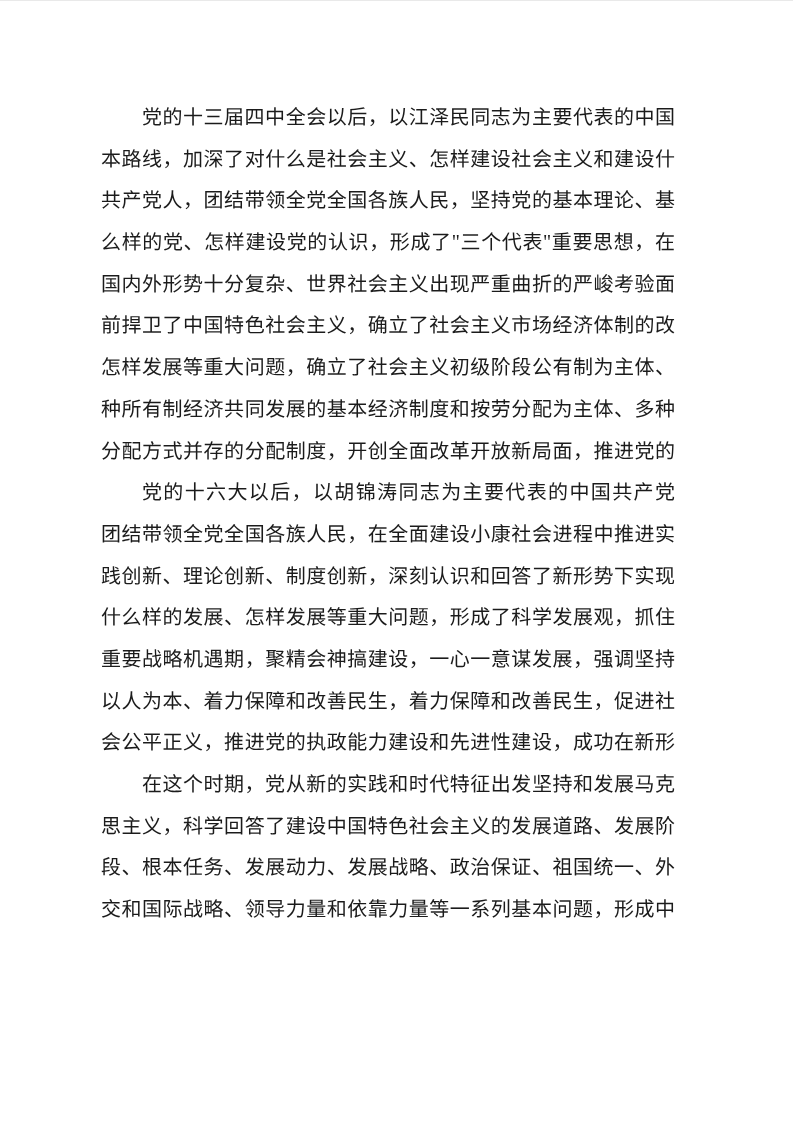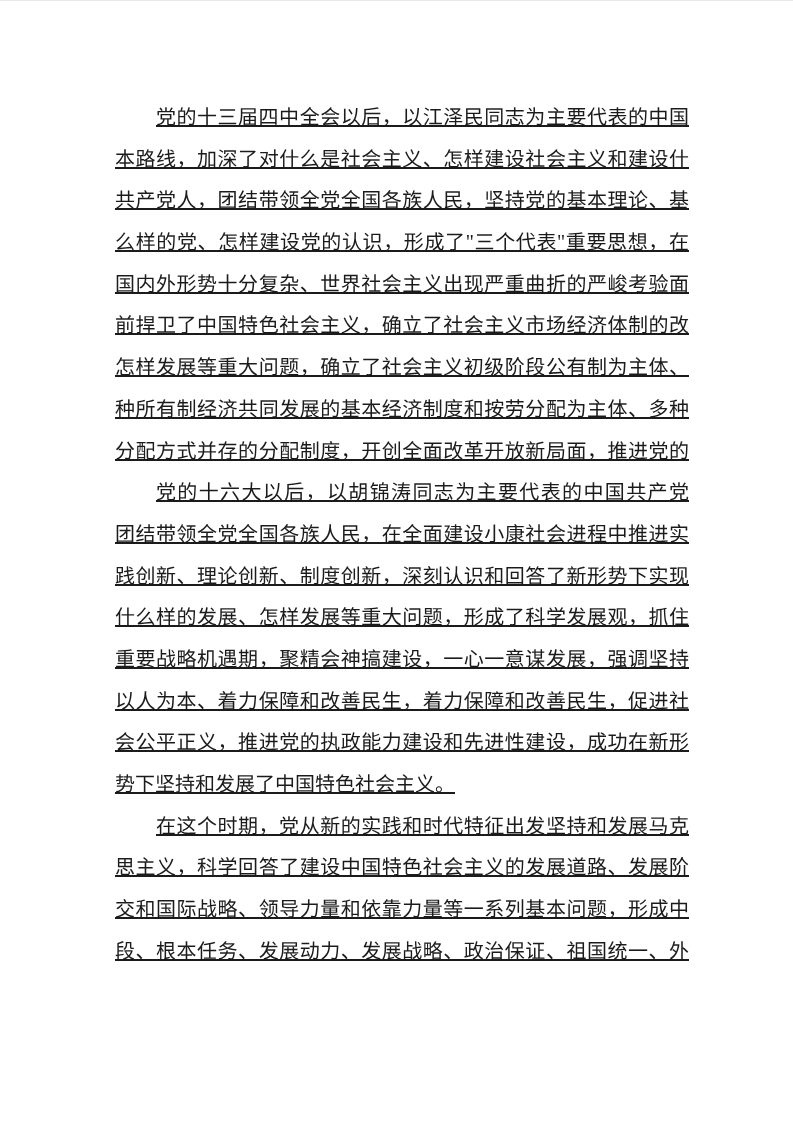--- a/index.html
+++ b/index.html
@@ -16,25 +16,24 @@
     font-family: "Liberation Serif", "DejaVu Serif", serif;
   }
   .top-edge {
     position: absolute;
     top: 0; left: 0; right: 0;
     height: 1px;
     background: #e9e9e9;
   }
   .textblock {
     position: absolute;
-    left: 115px;
+    left: 101px;
     top: 97px;
     width: 574px;
     color: #1b1b1b;
-    text-decoration: underline;
   }
   .para { margin: 0; padding: 0; }
   .tline {
     height: 41.7px;
     line-height: 41.7px;
     font-size: 20px;
     text-align: justify;
     text-align-last: justify;
     overflow: hidden;
     white-space: normal;
@@ -63,24 +62,23 @@
     </div>
 
     <div class="para">
       <div class="tline indent">党的十六大以后，以胡锦涛同志为主要代表的中国共产党人，</div>
       <div class="tline">团结带领全党全国各族人民，在全面建设小康社会进程中推进实</div>
       <div class="tline">践创新、理论创新、制度创新，深刻认识和回答了新形势下实现</div>
       <div class="tline">什么样的发展、怎样发展等重大问题，形成了科学发展观，抓住</div>
       <div class="tline">重要战略机遇期，聚精会神搞建设，一心一意谋发展，强调坚持</div>
       <div class="tline">以人为本、着力保障和改善民生，着力保障和改善民生，促进社</div>
       <div class="tline">会公平正义，推进党的执政能力建设和先进性建设，成功在新形</div>
-      <div class="tline short">势下坚持和发展了中国特色社会主义。</div>
     </div>
 
     <div class="para">
       <div class="tline indent">在这个时期，党从新的实践和时代特征出发坚持和发展马克</div>
       <div class="tline">思主义，科学回答了建设中国特色社会主义的发展道路、发展阶</div>
+      <div class="tline">段、根本任务、发展动力、发展战略、政治保证、祖国统一、外</div>
       <div class="tline">交和国际战略、领导力量和依靠力量等一系列基本问题，形成中</div>
-      <div class="tline">段、根本任务、发展动力、发展战略、政治保证、祖国统一、外</div>
     </div>
 
   </div>
 </div>
 
 </body></html>

